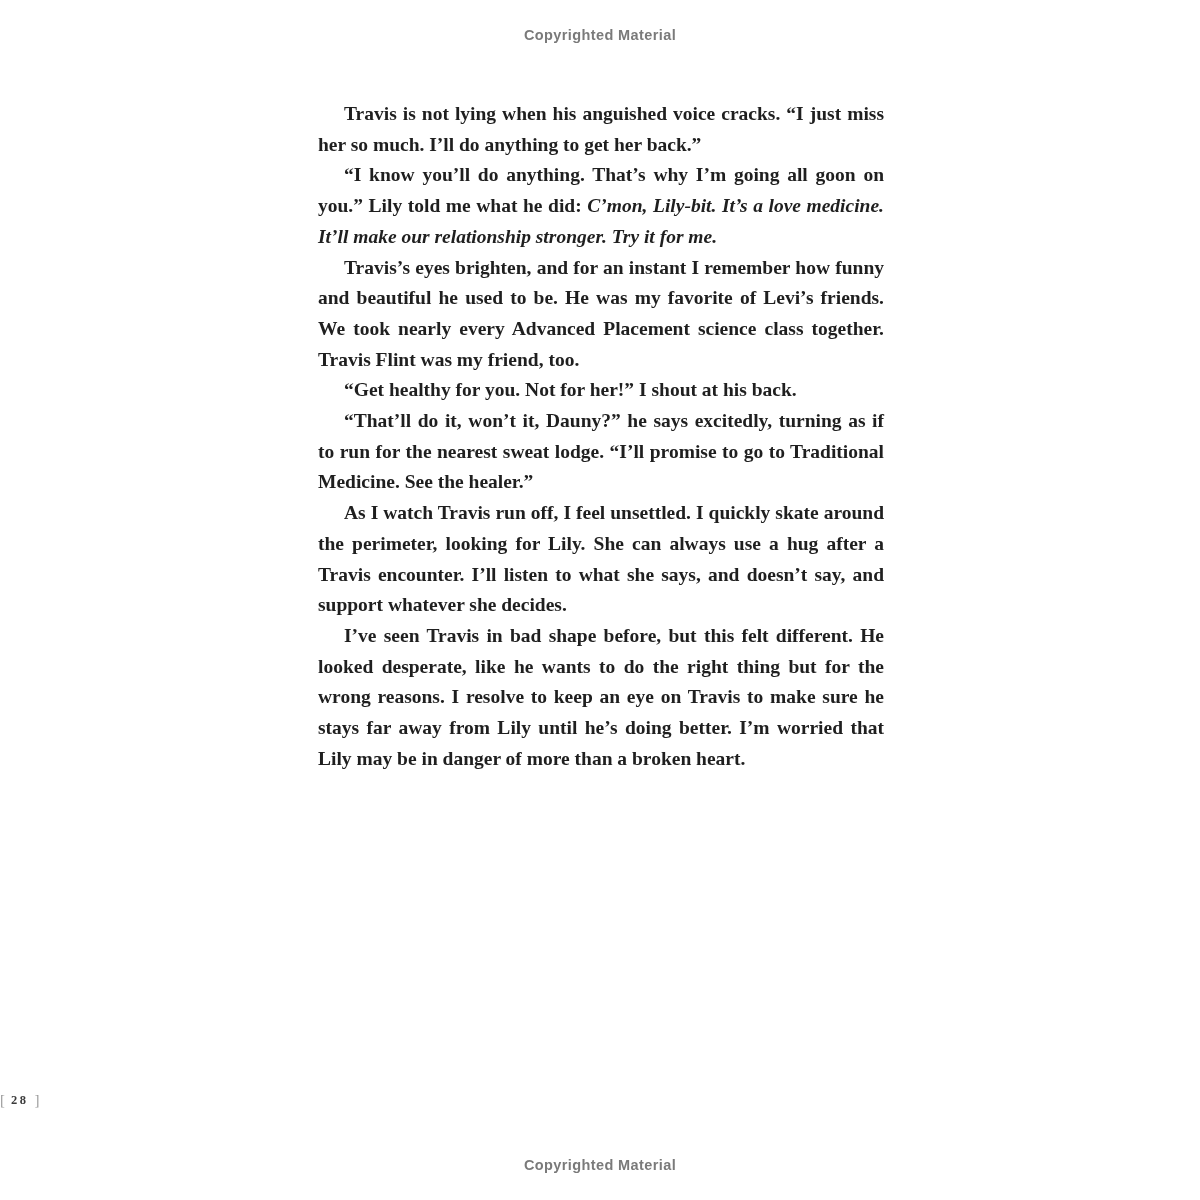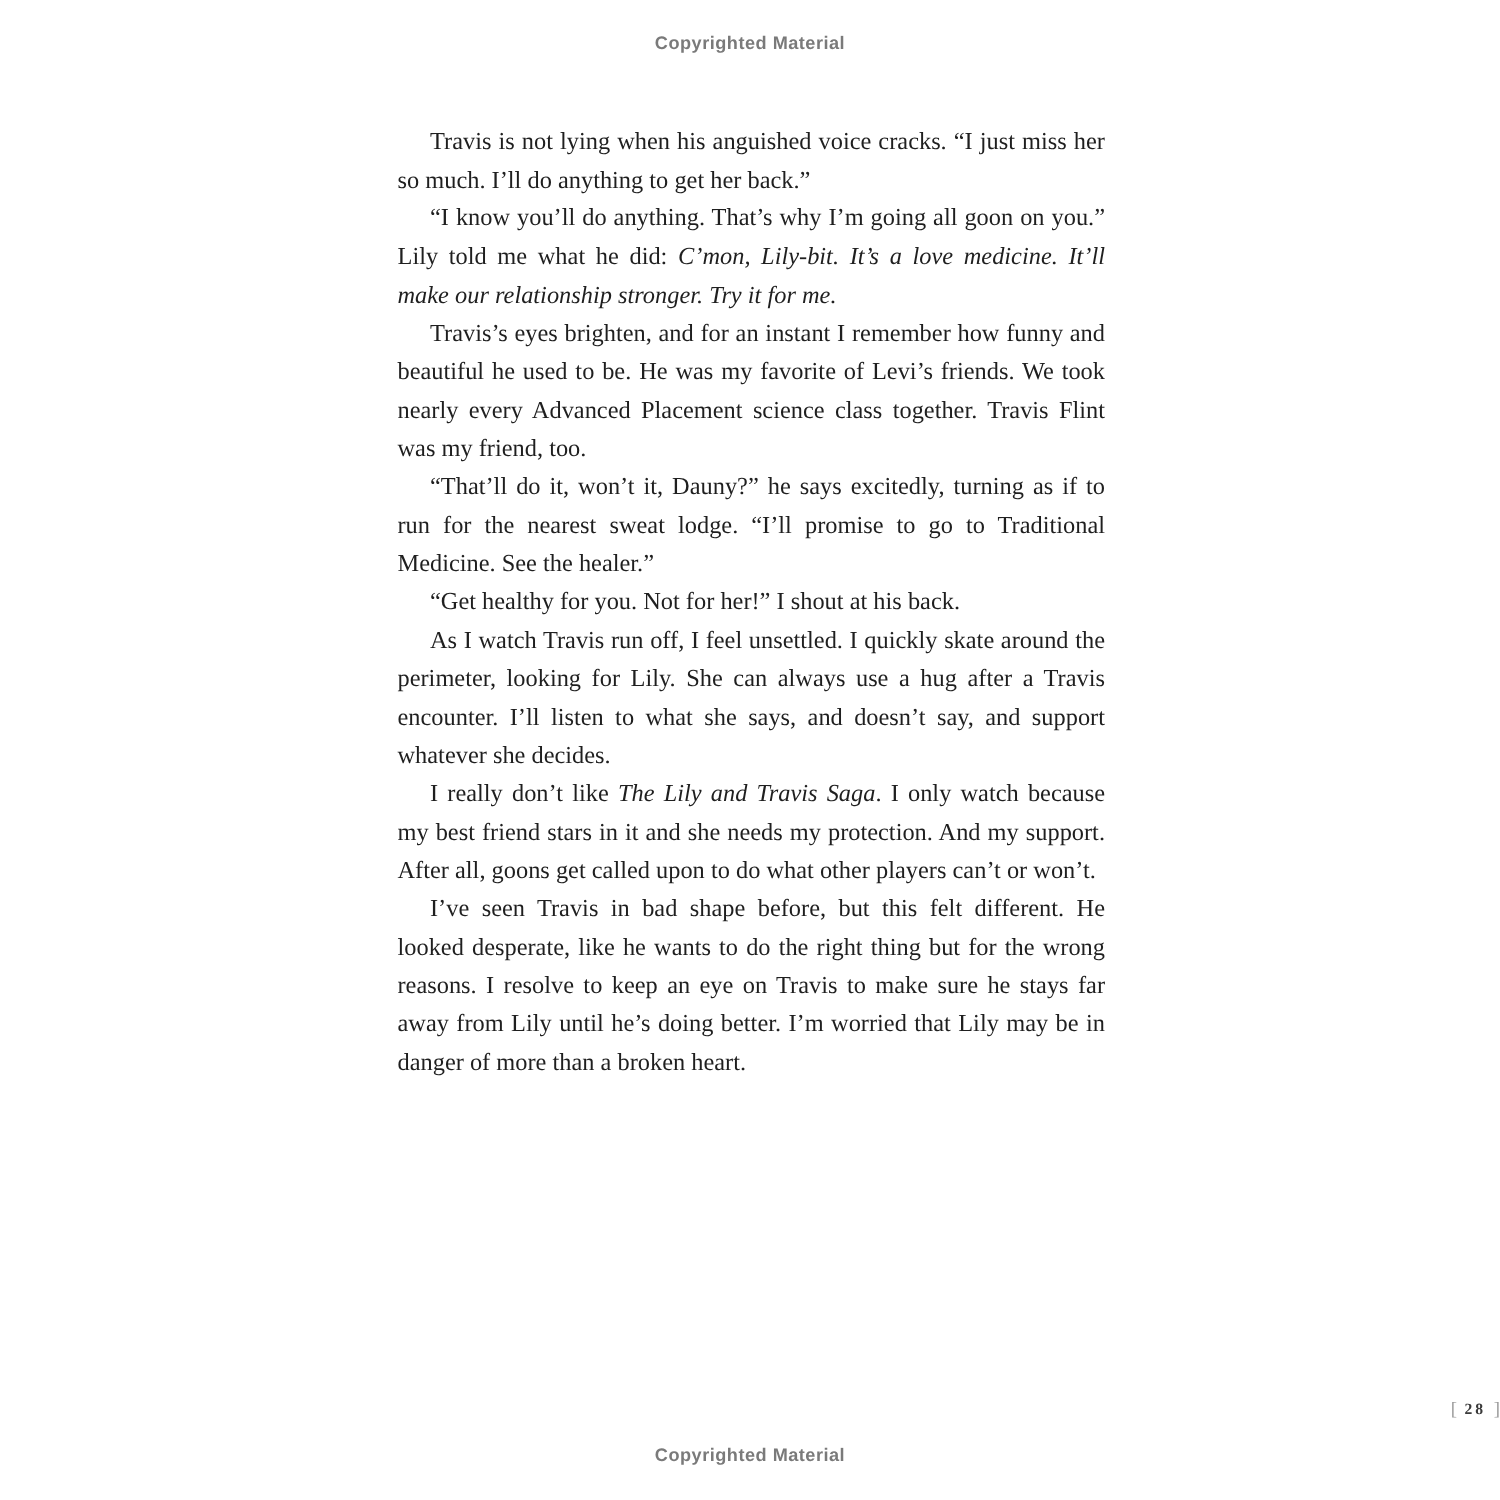--- a/index.html
+++ b/index.html
@@ -27,29 +27,30 @@
   .copyright.bottom { top: 1157px; }
   .text-block {
     position: absolute;
     left: 318px;
     top: 99px;
     width: 566px;
     font-size: 19.5px;
     line-height: 30.7px;
     color: var(--body-text, #1f1f1f);
     text-align: justify;
+    font-weight: bold;
   }
   .para { margin: 0; text-indent: 26px; }
   .para em { font-style: italic; }
   .pageno {
     position: absolute;
-    top: 1120px;
+    top: 1092px;
     left: 0;
     width: 100%;
-    text-align: right;
+    text-align: left;
     font-family: "Liberation Serif", serif;
     font-size: 15px;
     color: var(--bracket-gray, #9b9b9b);
   }
   .pageno .num {
     font-weight: 700;
     font-size: 12.5px;
     letter-spacing: 2.5px;
     color: var(--pageno-color, #3a3a3a);
     margin: 0 6px;
@@ -60,24 +61,23 @@
 <body>
 
 <div class="page">
 
   <div class="copyright top">Copyrighted Material</div>
 
   <div class="text-block">
       <p class="para"><span>Travis is not lying when his anguished voice cracks. “I just miss her so much. I’ll do anything to get her back.”</span></p>
       <p class="para"><span>“I know you’ll do anything. That’s why I’m going all goon on you.” Lily told me what he did: </span><em>C’mon, Lily-bit. It’s a love medicine. It’ll make our relationship stronger. Try it for me.</em></p>
       <p class="para"><span>Travis’s eyes brighten, and for an instant I remember how funny and beautiful he used to be. He was my favorite of Levi’s friends. We took nearly every Advanced Placement science class together. Travis Flint was my friend, too.</span></p>
+      <p class="para"><span>“Get healthy for you. Not for her!” I shout at his back.</span></p>
       <p class="para"><span>“That’ll do it, won’t it, Dauny?” he says excitedly, turning as if to run for the nearest sweat lodge. “I’ll promise to go to Traditional Medicine. See the healer.”</span></p>
-      <p class="para"><span>“Get healthy for you. Not for her!” I shout at his back.</span></p>
       <p class="para"><span>As I watch Travis run off, I feel unsettled. I quickly skate around the perimeter, looking for Lily. She can always use a hug after a Travis encounter. I’ll listen to what she says, and doesn’t say, and support whatever she decides.</span></p>
-      <p class="para"><span>I really don’t like </span><em>The Lily and Travis Saga</em><span>. I only watch because my best friend stars in it and she needs my protection. And my support. After all, goons get called upon to do what other players can’t or won’t.</span></p>
       <p class="para"><span>I’ve seen Travis in bad shape before, but this felt different. He looked desperate, like he wants to do the right thing but for the wrong reasons. I resolve to keep an eye on Travis to make sure he stays far away from Lily until he’s doing better. I’m worried that Lily may be in danger of more than a broken heart.</span></p>
     </div>
 
   <div class="pageno"><span>[</span><span class="num">28</span><span>]</span></div>
 
   <div class="copyright bottom">Copyrighted Material</div>
 
 </div>
 
 </body></html>

